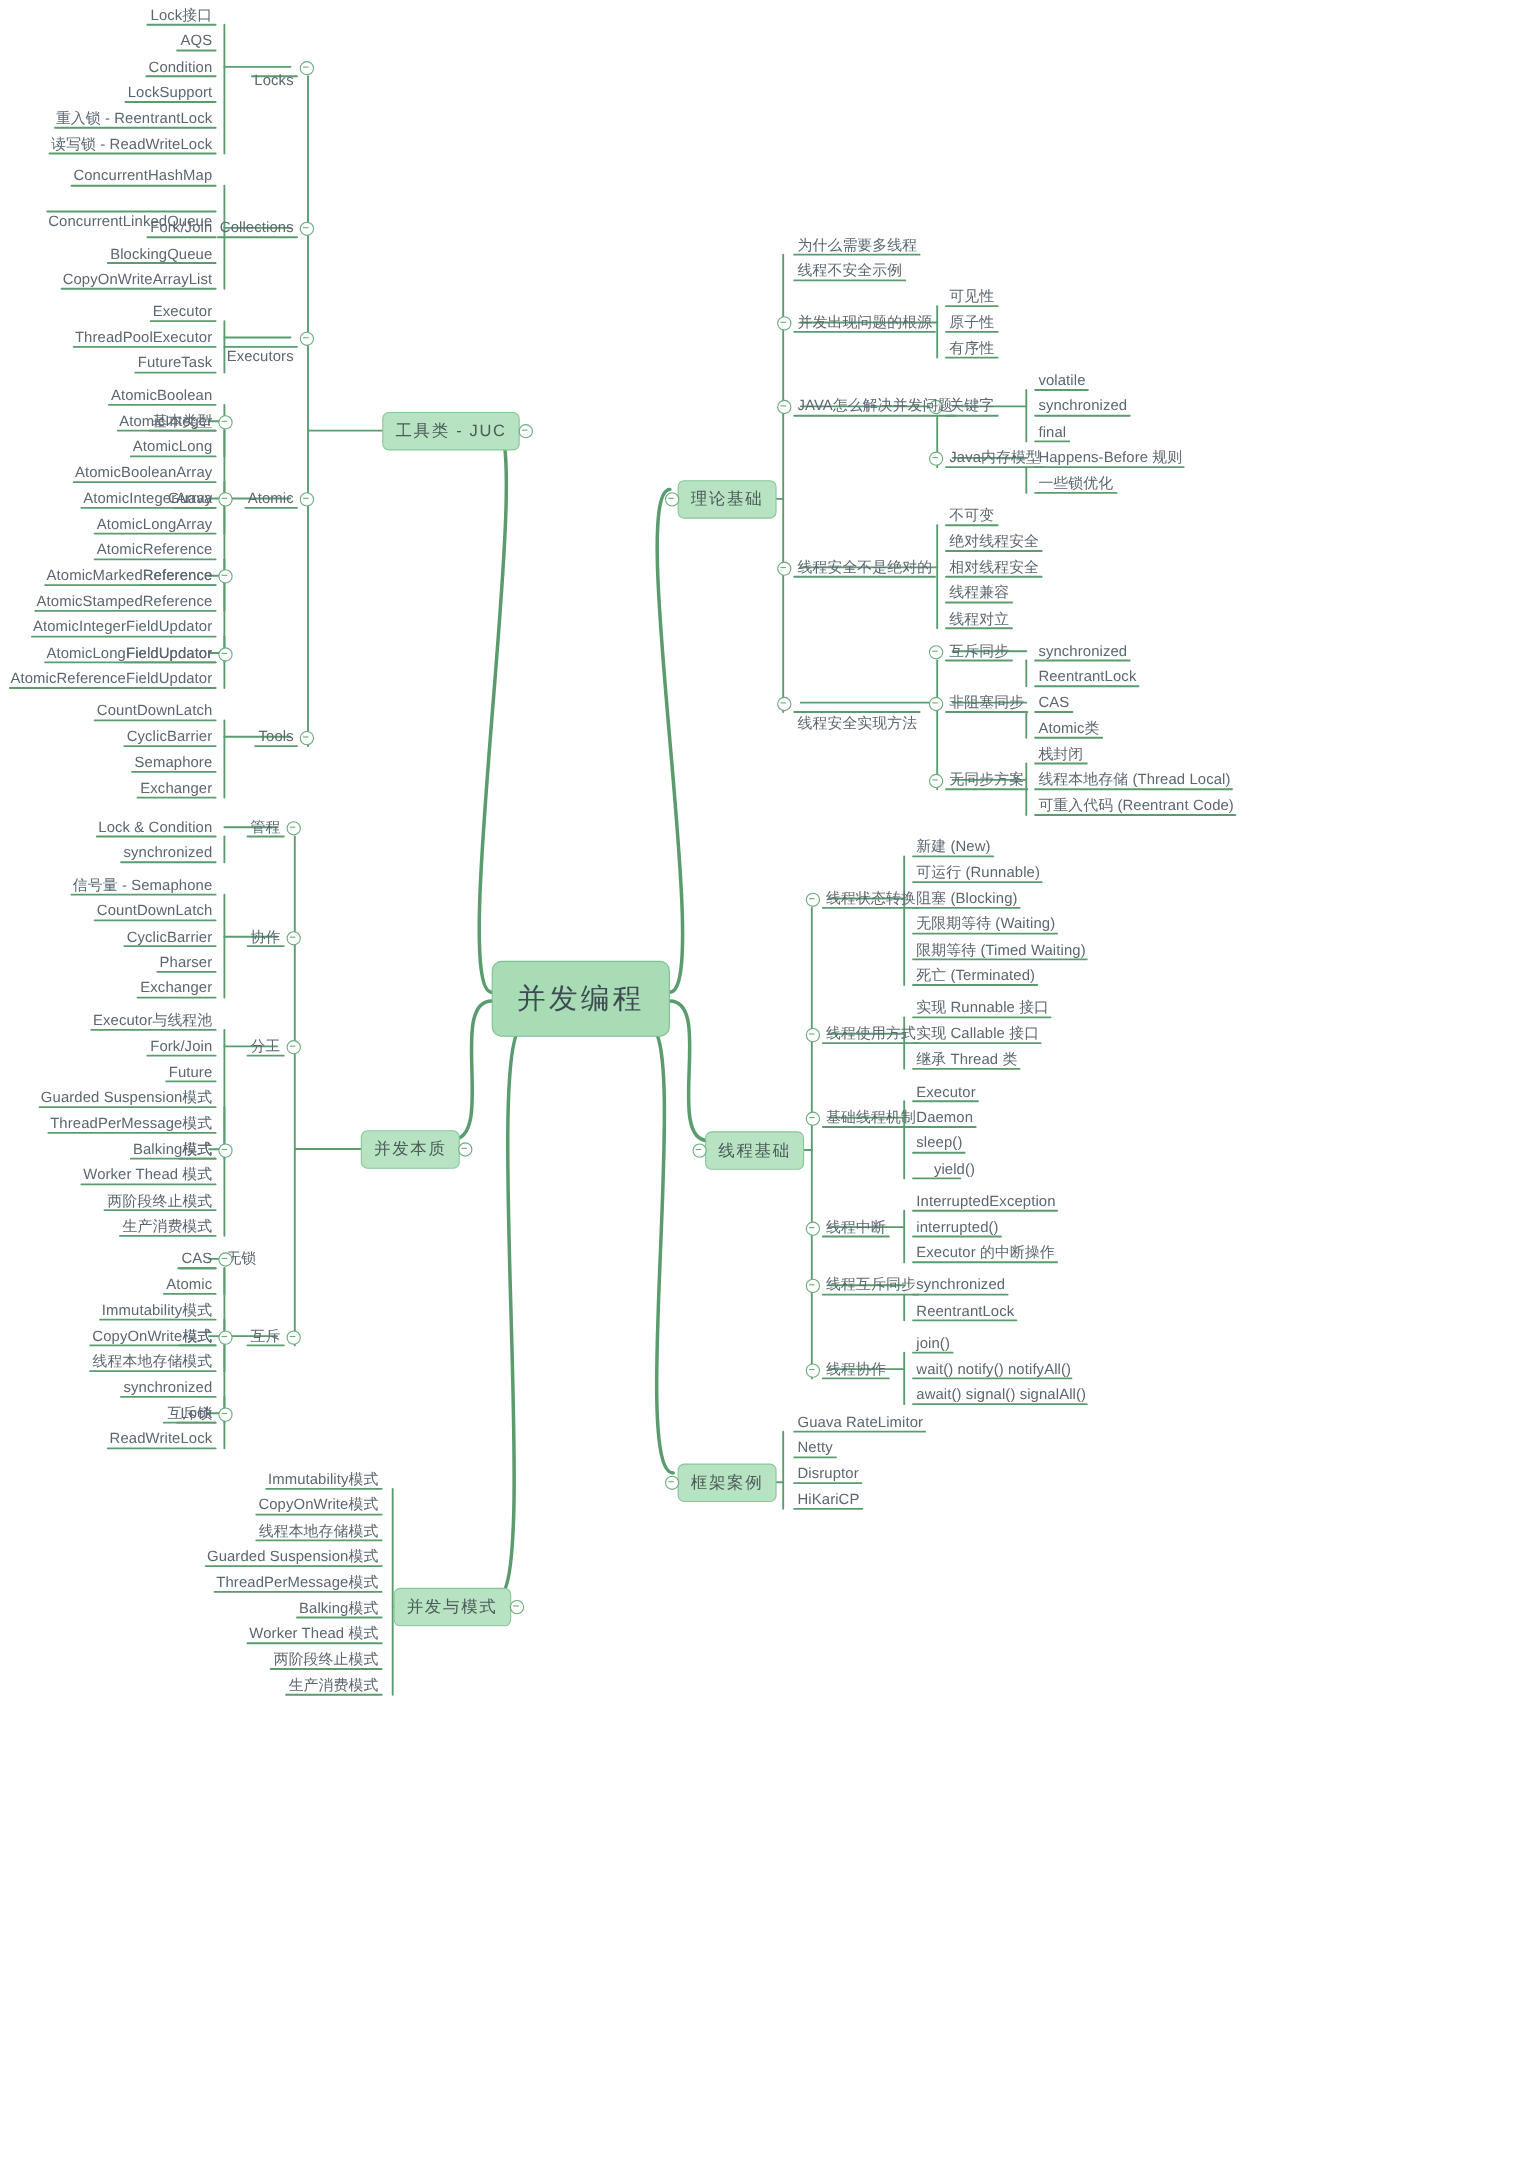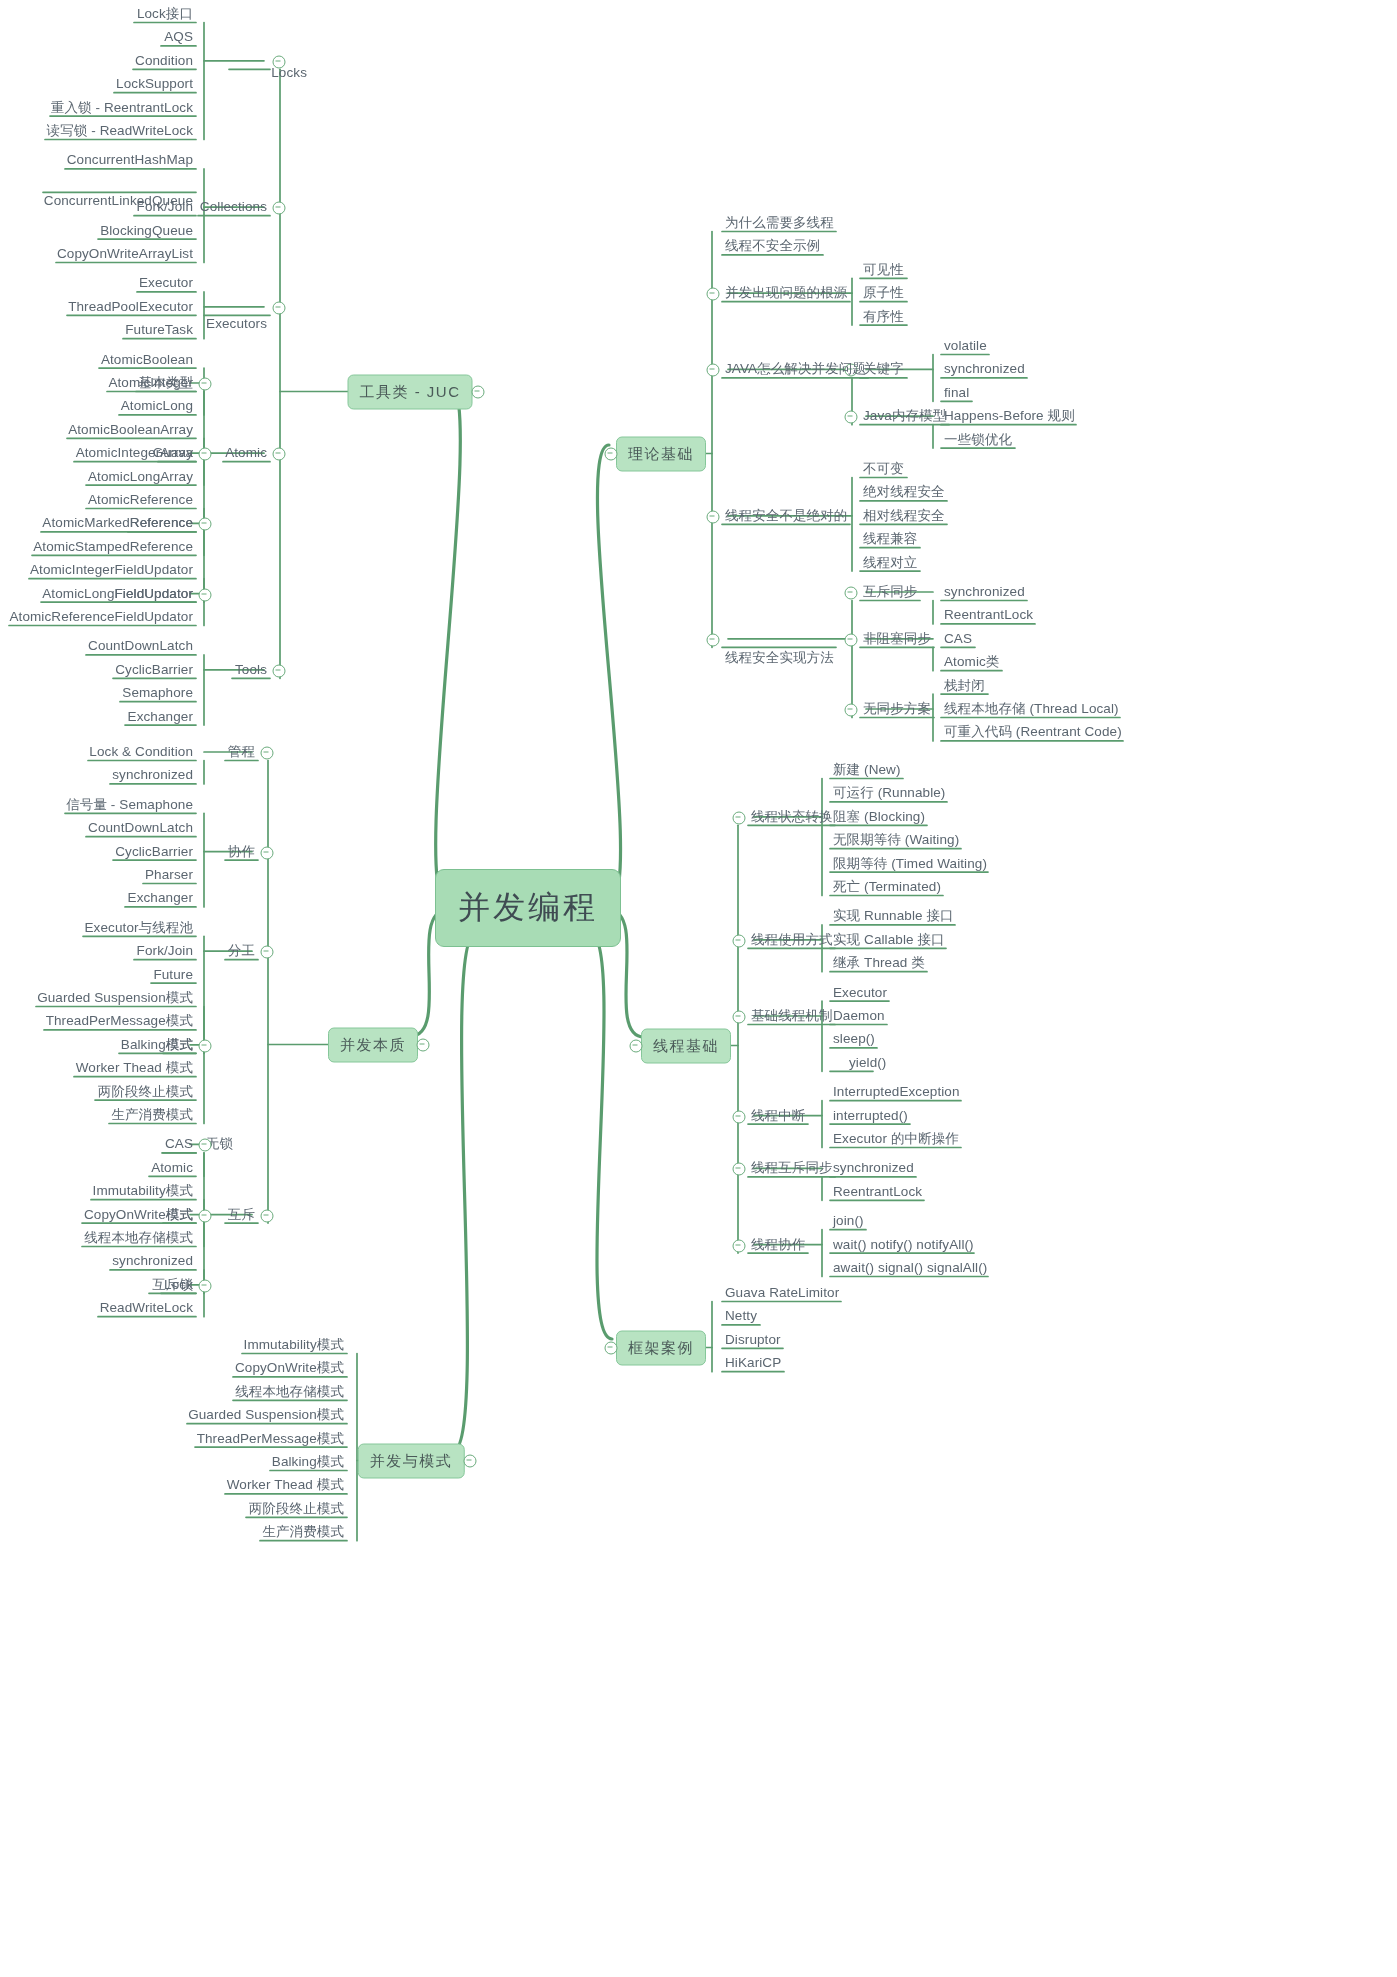--- a/index.html
+++ b/index.html
@@ -25,21 +25,21 @@
   .rgt{transform:translate(0,-50%);}           
   .lft{transform:translate(-100%,-50%);}        
 
   
   .root{
     position:absolute;
     background:#a8dcb5;
     border:1px solid #7cc091;
     border-radius:9px;
     color:#3f4b52;
-    font-size:32px;
+    font-size:26px;
     letter-spacing:3px;
     padding:16px 22px;
     transform:translate(-50%,-50%);
     box-shadow:0 0 0 0 rgba(0,0,0,0);
     text-align:center;
   }
   
   .l1{
     position:absolute;
     background:#b8e3c2;
@@ -298,21 +298,21 @@
 
   <div class="root" id="root-node" style="left:528px;top:908px;">并发编程</div>
 
   <div id="nodes">
       <div class="node lft" style="left: 196px; top: 14px;"><span class="lbl">Lock接口</span></div>
       <div class="node lft" style="left: 196px; top: 37.4px;"><span class="lbl">AQS</span></div>
       <div class="node lft" style="left: 196px; top: 60.8px;"><span class="lbl">Condition</span></div>
       <div class="node lft" style="left: 196px; top: 84.2px;"><span class="lbl">LockSupport</span></div>
       <div class="node lft" style="left: 196px; top: 107.6px;"><span class="lbl">重入锁 - ReentrantLock</span></div>
       <div class="node lft" style="left: 196px; top: 131px;"><span class="lbl">读写锁 - ReadWriteLock</span></div>
-      <div class="node lft" style="left: 270px; top: 73px; margin-left: 40px;"><span class="lbl">Locks</span></div>
+      <div class="node lft" style="left: 270px; top: 73px;"><span class="lbl">Locks</span></div>
       <div class="tog" style="left: 279px; top: 61.8px;"></div>
       <div class="node lft" style="left: 196px; top: 160.4px;"><span class="lbl">ConcurrentHashMap</span></div>
       <div class="node lft" style="left: 196px; top: 183.8px; margin-top: 17px;"><span class="lbl">ConcurrentLinkedQueue</span></div>
       <div class="node lft" style="left: 196px; top: 207.2px;"><span class="lbl">Fork/Join</span></div>
       <div class="node lft" style="left: 196px; top: 230.6px;"><span class="lbl">BlockingQueue</span></div>
       <div class="node lft" style="left: 196px; top: 254px;"><span class="lbl">CopyOnWriteArrayList</span></div>
       <div class="node lft" style="left: 270px; top: 207.2px;"><span class="lbl">Collections</span></div>
       <div class="tog" style="left: 279px; top: 208.2px;"></div>
       <div class="node lft" style="left: 196px; top: 283.4px;"><span class="lbl">Executor</span></div>
       <div class="node lft" style="left: 196px; top: 306.8px;"><span class="lbl">ThreadPoolExecutor</span></div>

